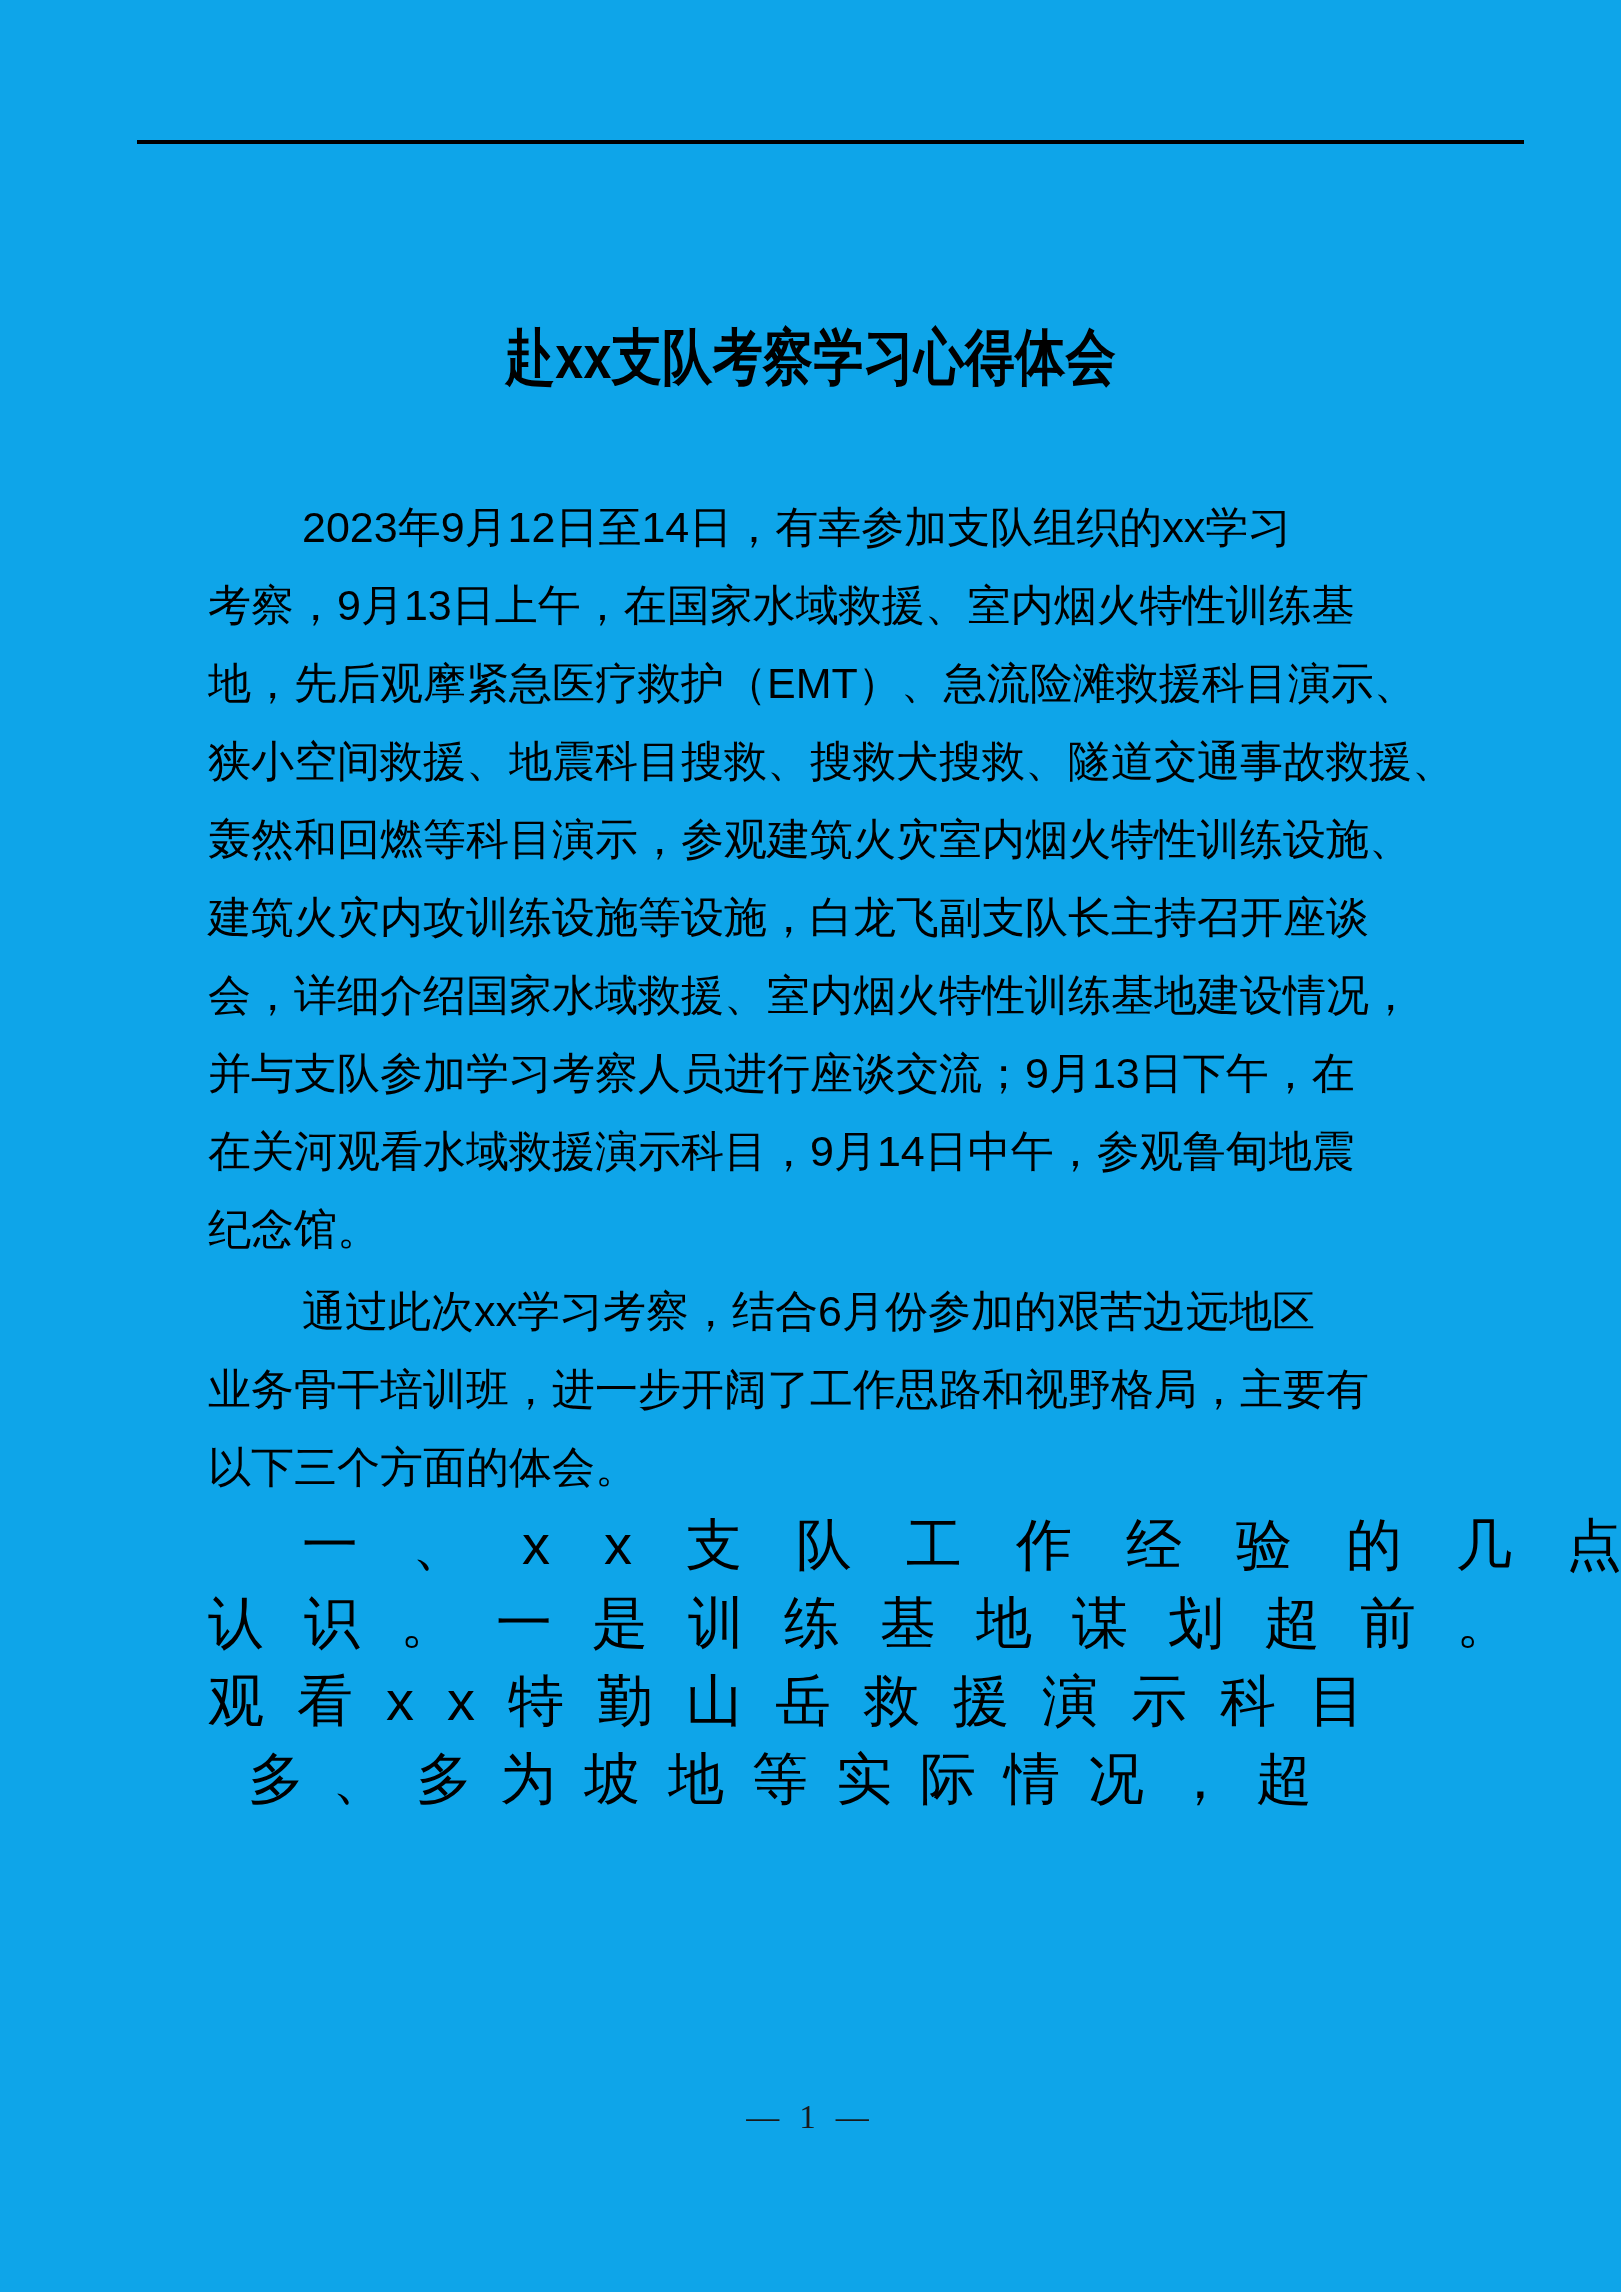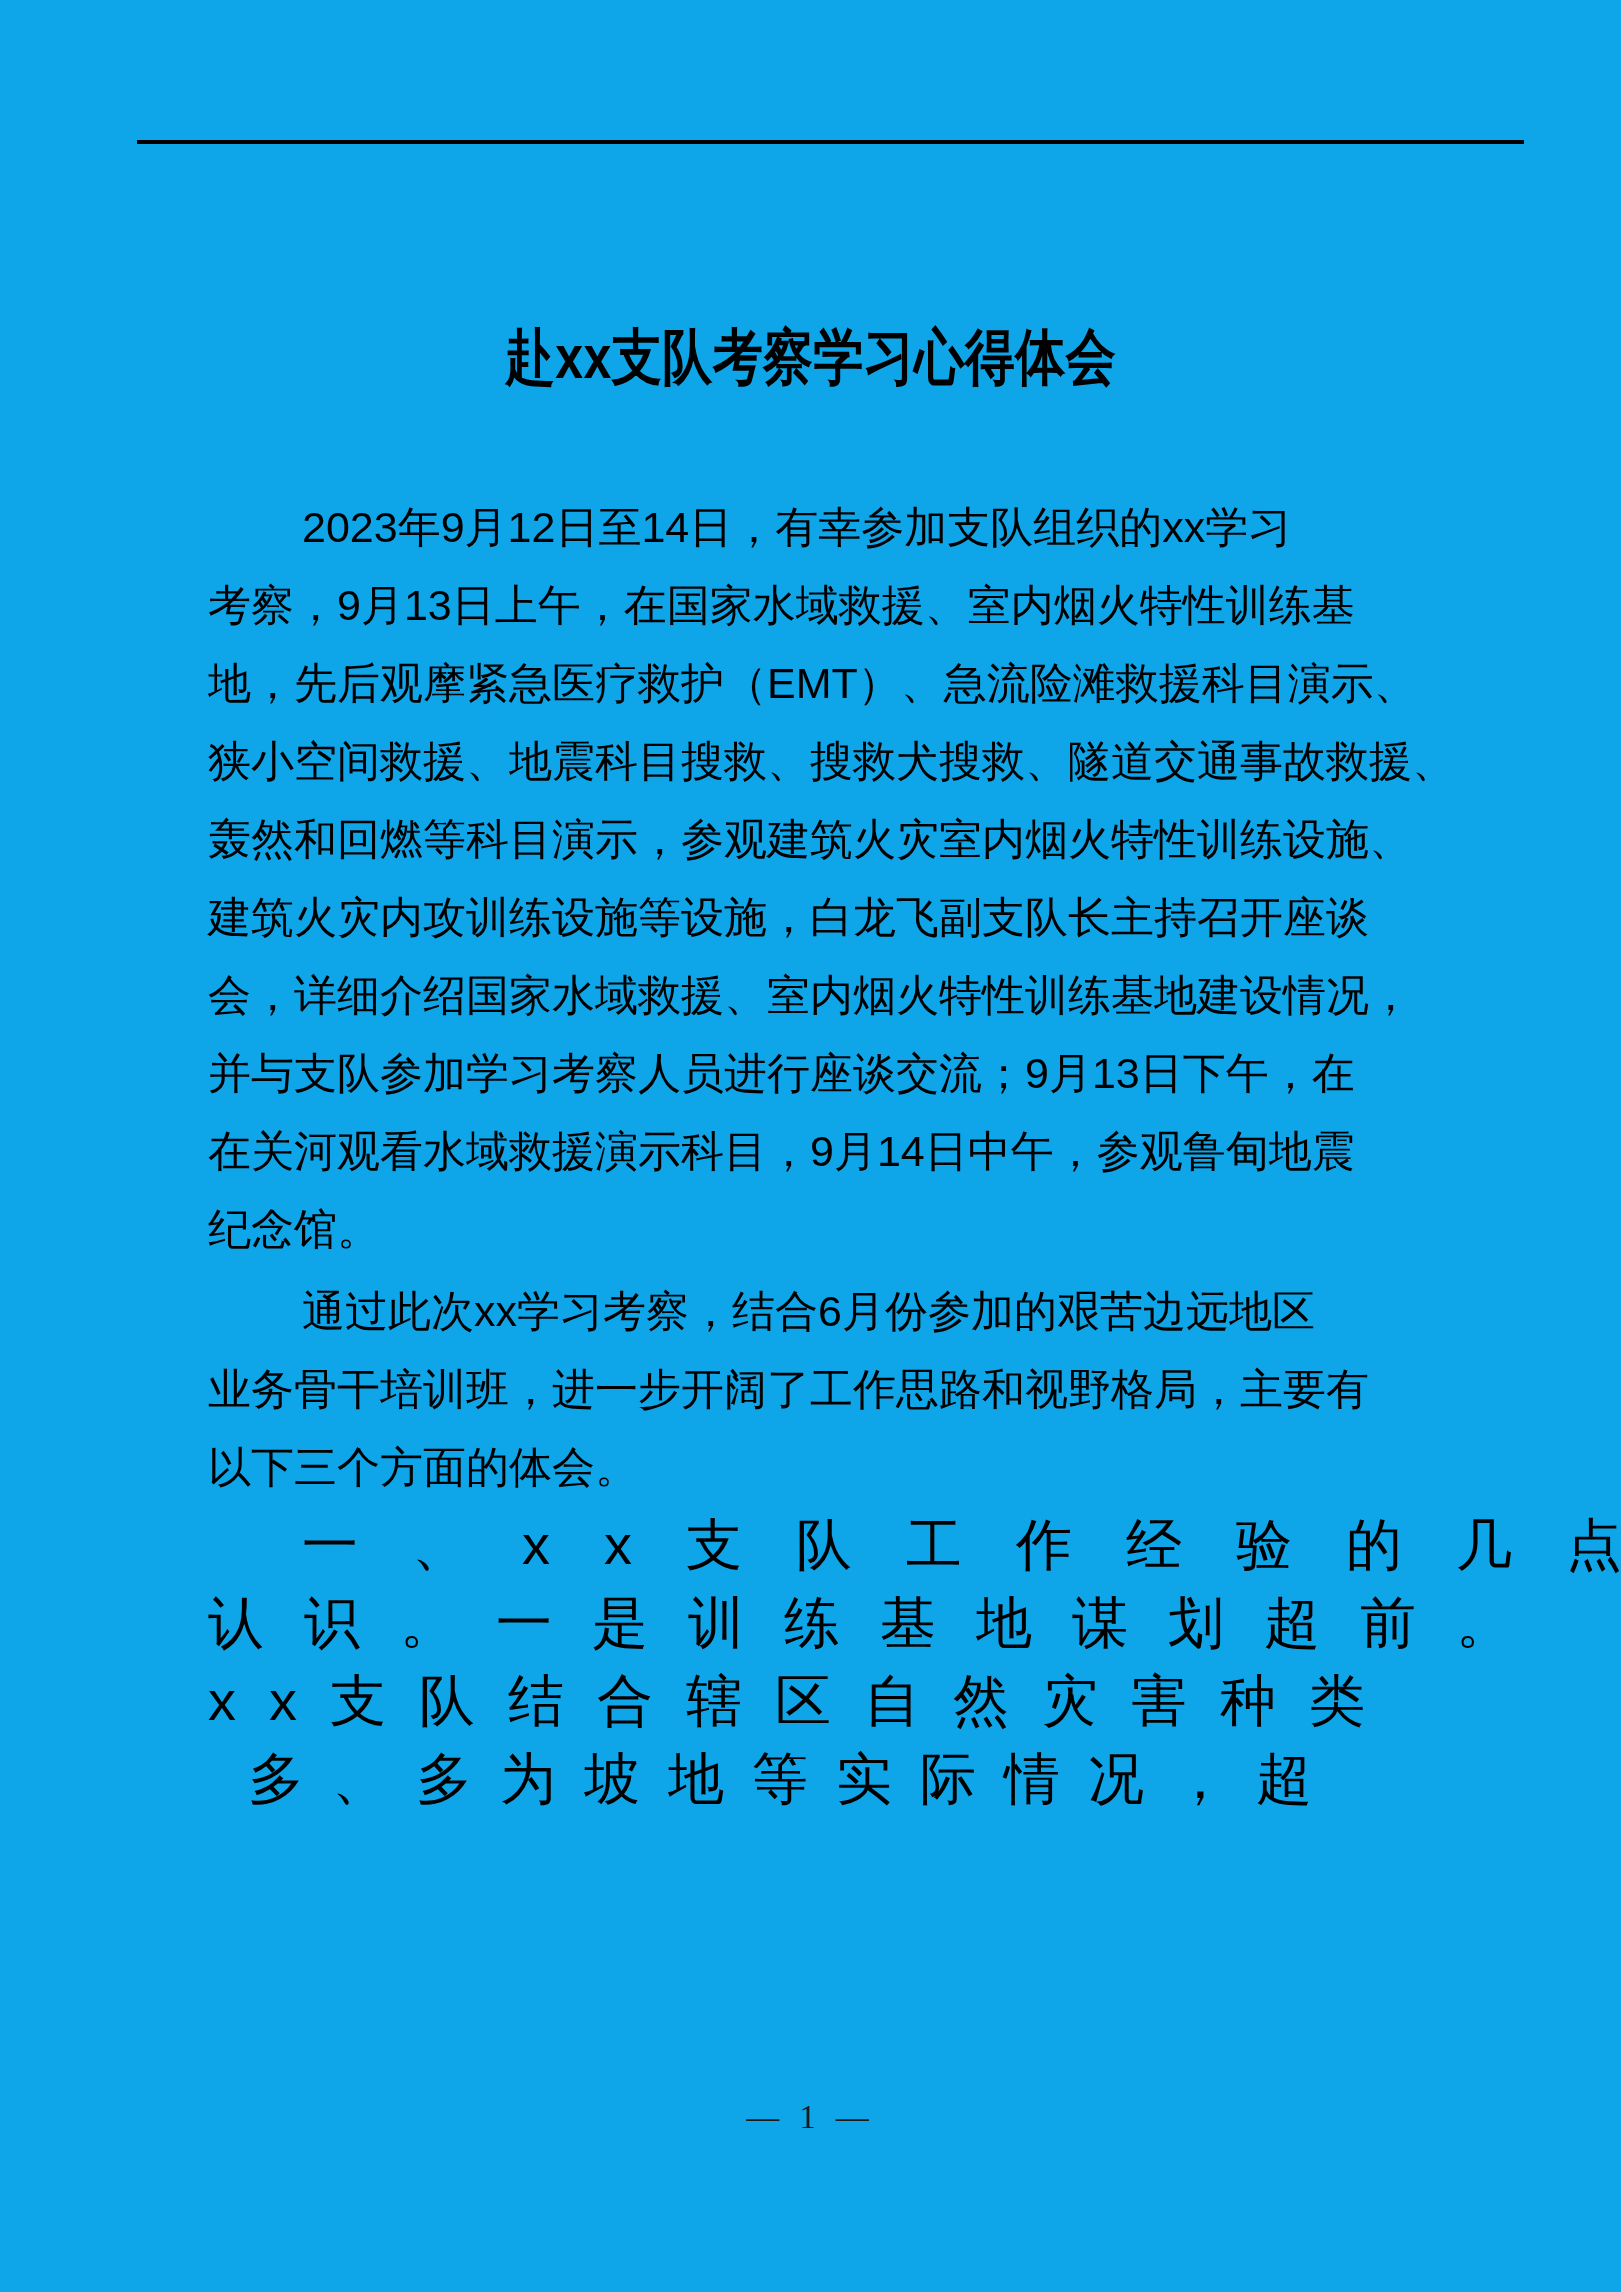--- a/index.html
+++ b/index.html
@@ -146,21 +146,21 @@
 
     <p class="para">
       <span class="ln indent2">通过此次xx学习考察，结合6月份参加的艰苦边远地区</span>
       <span class="ln">业务骨干培训班，进一步开阔了工作思路和视野格局，主要有</span>
       <span class="ln">以下三个方面的体会。</span>
     </p>
 
     <p class="para-tracked">
       <span class="ln indent2 tracked-4">一、xx支队工作经验的几点</span>
       <span class="ln tracked-3">认识。一是训练基地谋划超前。</span>
-      <span class="ln tracked-2">xx支队结合辖区自然灾害种类</span>
+      <span class="ln tracked-2">观看xx特勤山岳救援演示科目</span>
       <span class="ln tracked-1">多、多为坡地等实际情况，超</span>
     </p>
 
   </div>
 
   <div class="footer">
     <div class="page-number">— 1 —</div>
   </div>
 
 </div>

